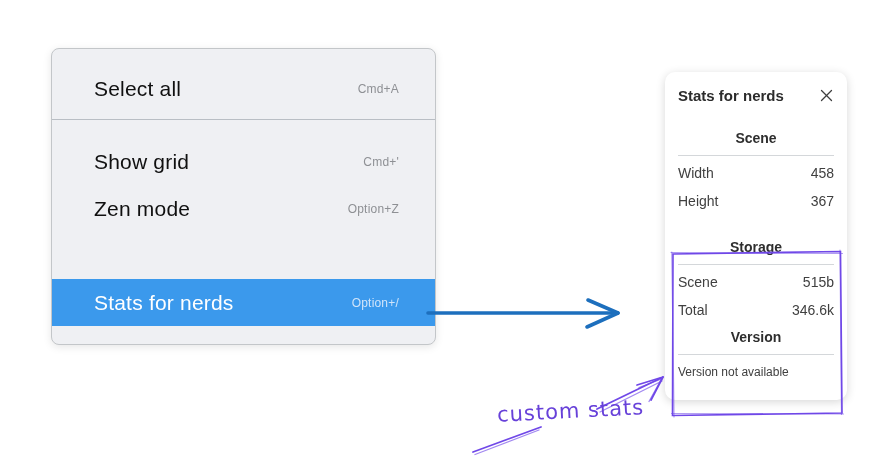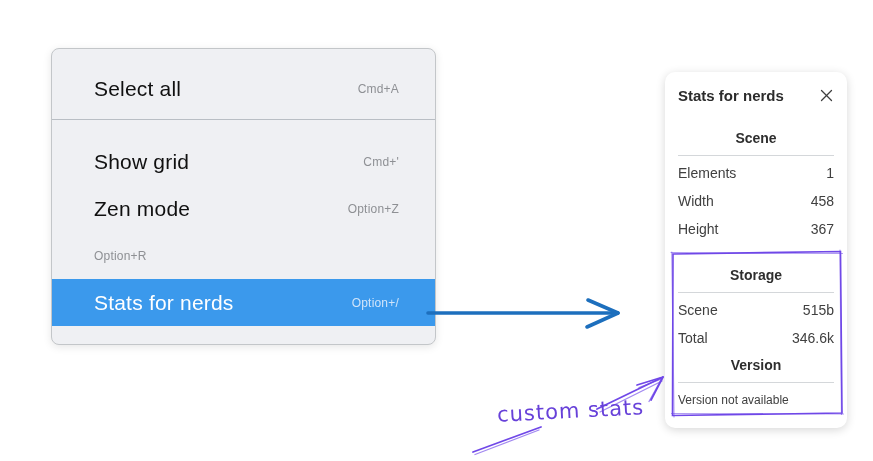--- a/index.html
+++ b/index.html
@@ -66,21 +66,20 @@
     <hr class="menu-divider">
     <div class="menu-item">
       <span>Show grid</span>
       <span class="shortcut">Cmd+'</span>
     </div>
     <div class="menu-item">
       <span>Zen mode</span>
       <span class="shortcut">Option+Z</span>
     </div>
     <div class="menu-item">
-      <span class="shortcut">Option+R</span>
     </div>
     <div class="menu-item highlighted">
       <span>Stats for nerds</span>
       <span class="shortcut">Option+/</span>
     </div>
   </div>
 
   <svg class="anno-svg" style="left:424px;top:295px;" width="202" height="42" viewBox="0 0 202 42">
     <g fill="none" stroke="#1d6fbd" stroke-width="3.6" stroke-linecap="round">
       <path d="M4,18 L191,18"></path>
@@ -97,24 +96,20 @@
           <g stroke="#3f3f3f" stroke-width="1.3" stroke-linecap="round">
             <path d="M1.5,1.5 L11.5,11.5"></path>
             <path d="M11.5,1.5 L1.5,11.5"></path>
           </g>
         </svg>
       </button>
     </div>
 
     <h3 class="section-heading h-scene">Scene</h3>
     <hr class="section-rule">
-    <div class="stat-row">
-      <span>Elements</span>
-      <span>1</span>
-    </div>
     <div class="stat-row">
       <span>Width</span>
       <span>458</span>
     </div>
     <div class="stat-row">
       <span>Height</span>
       <span>367</span>
     </div>
 
     <h3 class="section-heading h-storage">Storage</h3>

